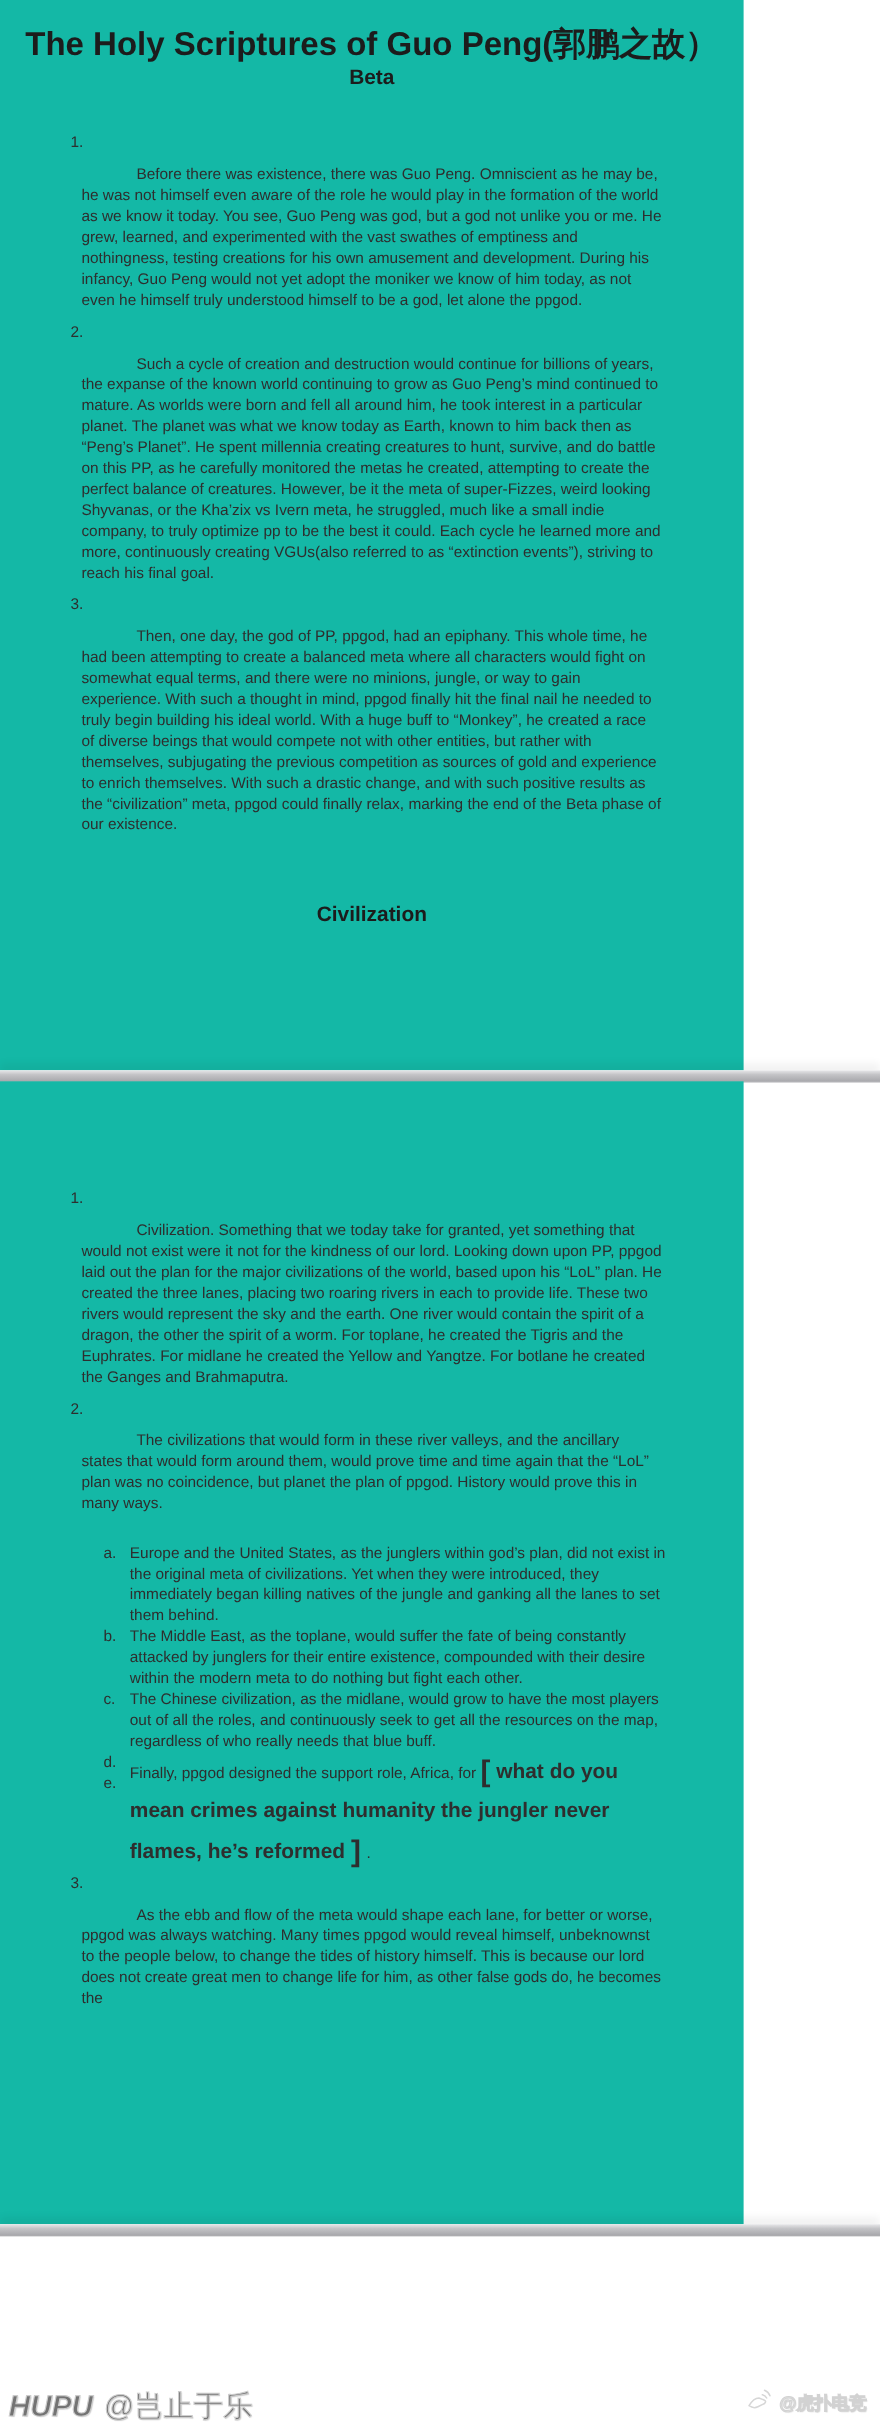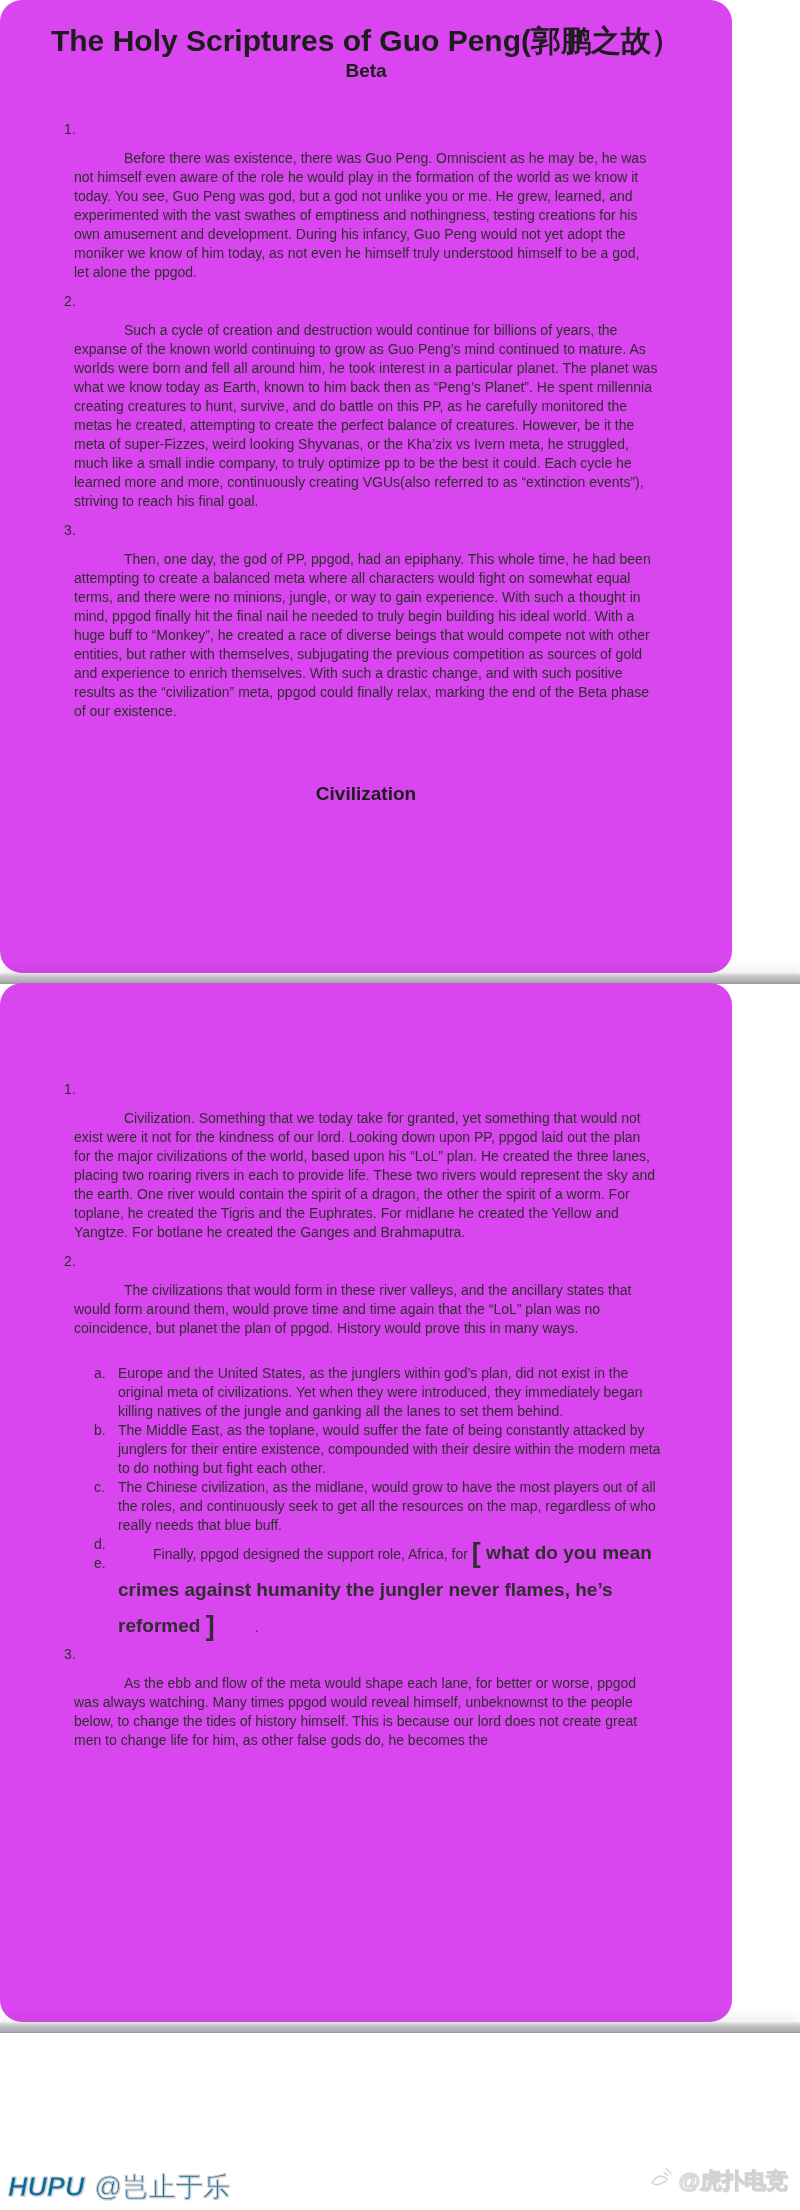--- a/index.html
+++ b/index.html
@@ -2,21 +2,21 @@
 <html><head>
 <meta charset="utf-8">
 <style>
   html,body{margin:0;padding:0;background:#ffffff;}
   .screen{
     position:relative;width:800px;height:2210px;overflow:hidden;
     background:#ffffff;color:#2e2e2e;
     font-family:"Liberation Sans", sans-serif;
     -webkit-font-smoothing:antialiased;
   }
-  .page{position:absolute;left:0;width:732px;background:#d946ef;border-radius:22px;}
+  .page{position:absolute;left:0;width:676px;background:#14b8a6;}
   .page1{top:0;height:973px;}
   .page2{top:983px;height:1039px;}
   .page3{top:2032px;height:178px;}
   .sep{
     position:absolute;left:0;width:800px;height:10px;
     background:linear-gradient(180deg,#e7e7e9 0%,#c3c3c6 40%,#a8a8ac 100%);
     border-bottom:1px solid #9c9ca0;
     box-shadow:0 -6px 8px rgba(0,0,0,0.06);
   }
   .sep1{top:973px;}
@@ -39,35 +39,35 @@
   .body3{padding-top:94px;}
   .num{line-height:19px;}
   .para{margin:10px;text-indent:50px;}
   .para-cont{margin:0;text-indent:0;}
 
   .letter-list{list-style:none;margin:26px 0 0 0;padding:0;}
   .letter-list li{position:relative;padding-left:54px;margin:0;}
   .letter-list .letter{position:absolute;left:30px;top:0;}
   .item-e{font-size:19px;font-weight:bold;line-height:36px;}
   .item-e .letter{font-size:14px;font-weight:normal;top:10px;}
-  .item-e .e-prefix,.item-e .e-suffix{font-size:14px;font-weight:normal;margin-left:35px;}
+  .item-e .e-prefix,.item-e .e-suffix{font-size:14px;font-weight:normal;}
   .item-e .bracket{font-size:27px;font-weight:bold;vertical-align:-3px;}
 
   .wm-left{
     position:absolute;left:8px;bottom:8px;
     font-size:27px;line-height:30px;
-    color:#0369a1;-webkit-text-stroke:1px #cccccc;
+    color:#737373;-webkit-text-stroke:1px #cccccc;
     text-shadow:1px 1px 1px #d9d9d9;
     white-space:nowrap;
   }
   .wm-left .brand{font-style:italic;font-weight:bold;margin-right:10px;}
   .wm-right{
     position:absolute;right:12px;bottom:14px;
-    display:flex;align-items:flex-start;gap:5px;
-    font-size:22px;font-weight:bold;
+    display:flex;align-items:flex-end;gap:5px;
+    font-size:16px;font-weight:bold;
     color:#f1f1f1;-webkit-text-stroke:1px #d2d2d2;
     text-shadow:1px 1px 1px #dedede;
     white-space:nowrap;
   }
   .wm-right svg{display:block;}
 </style>
 </head>
 <body>
 
 <div class="screen">

